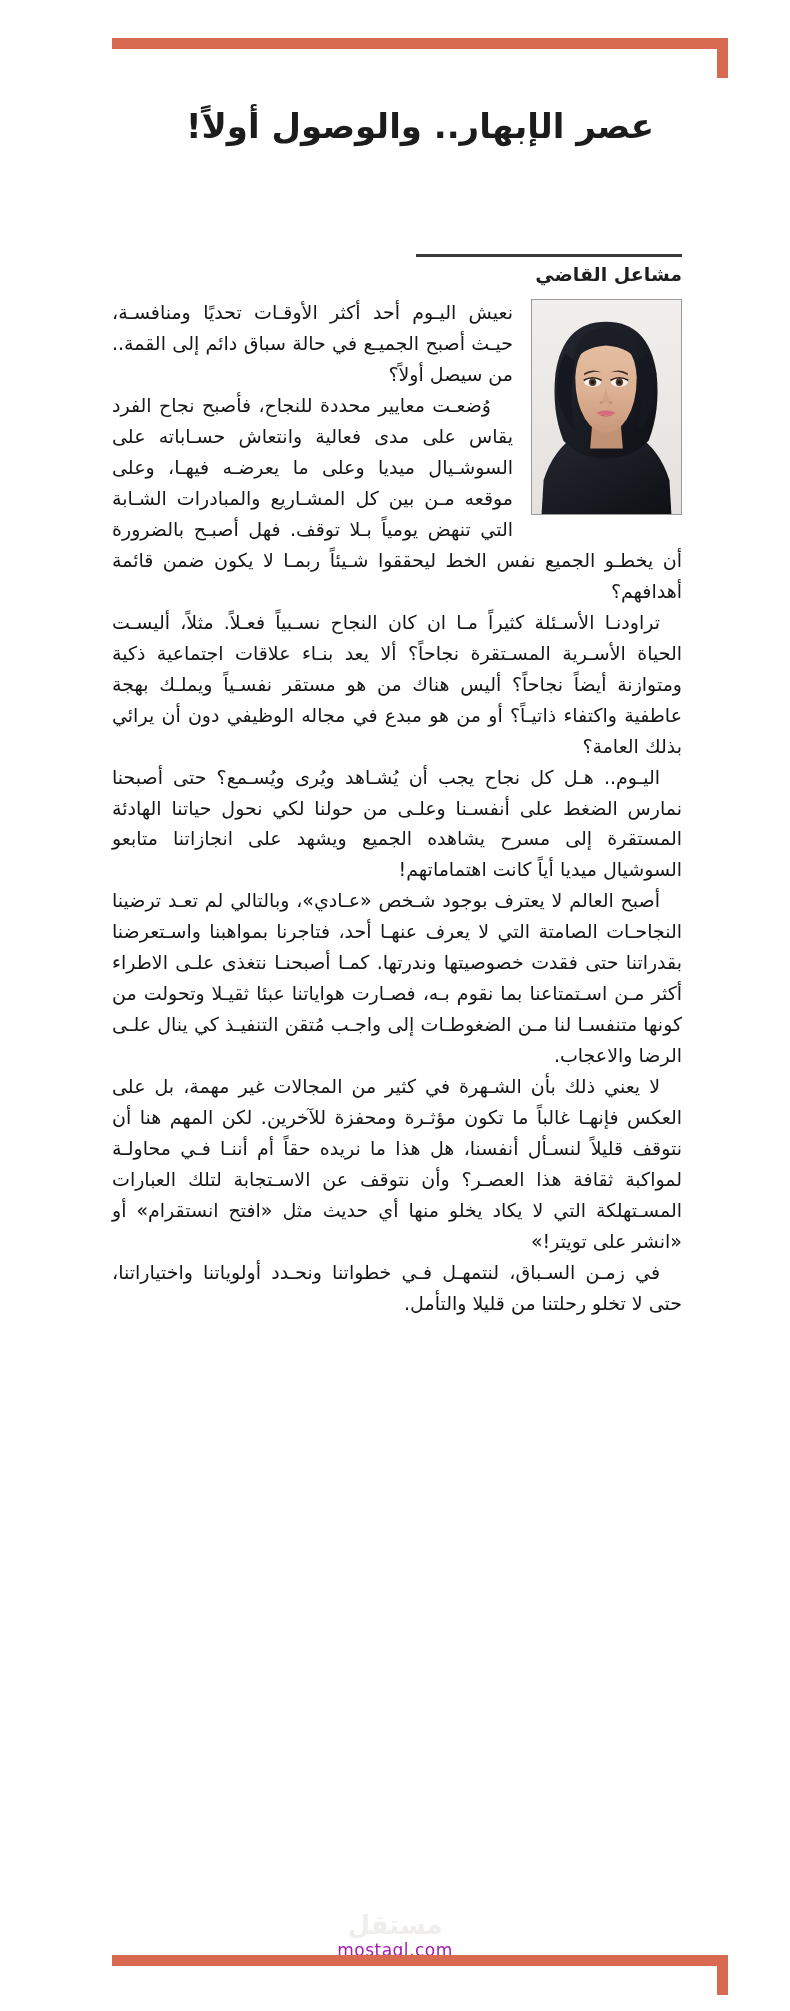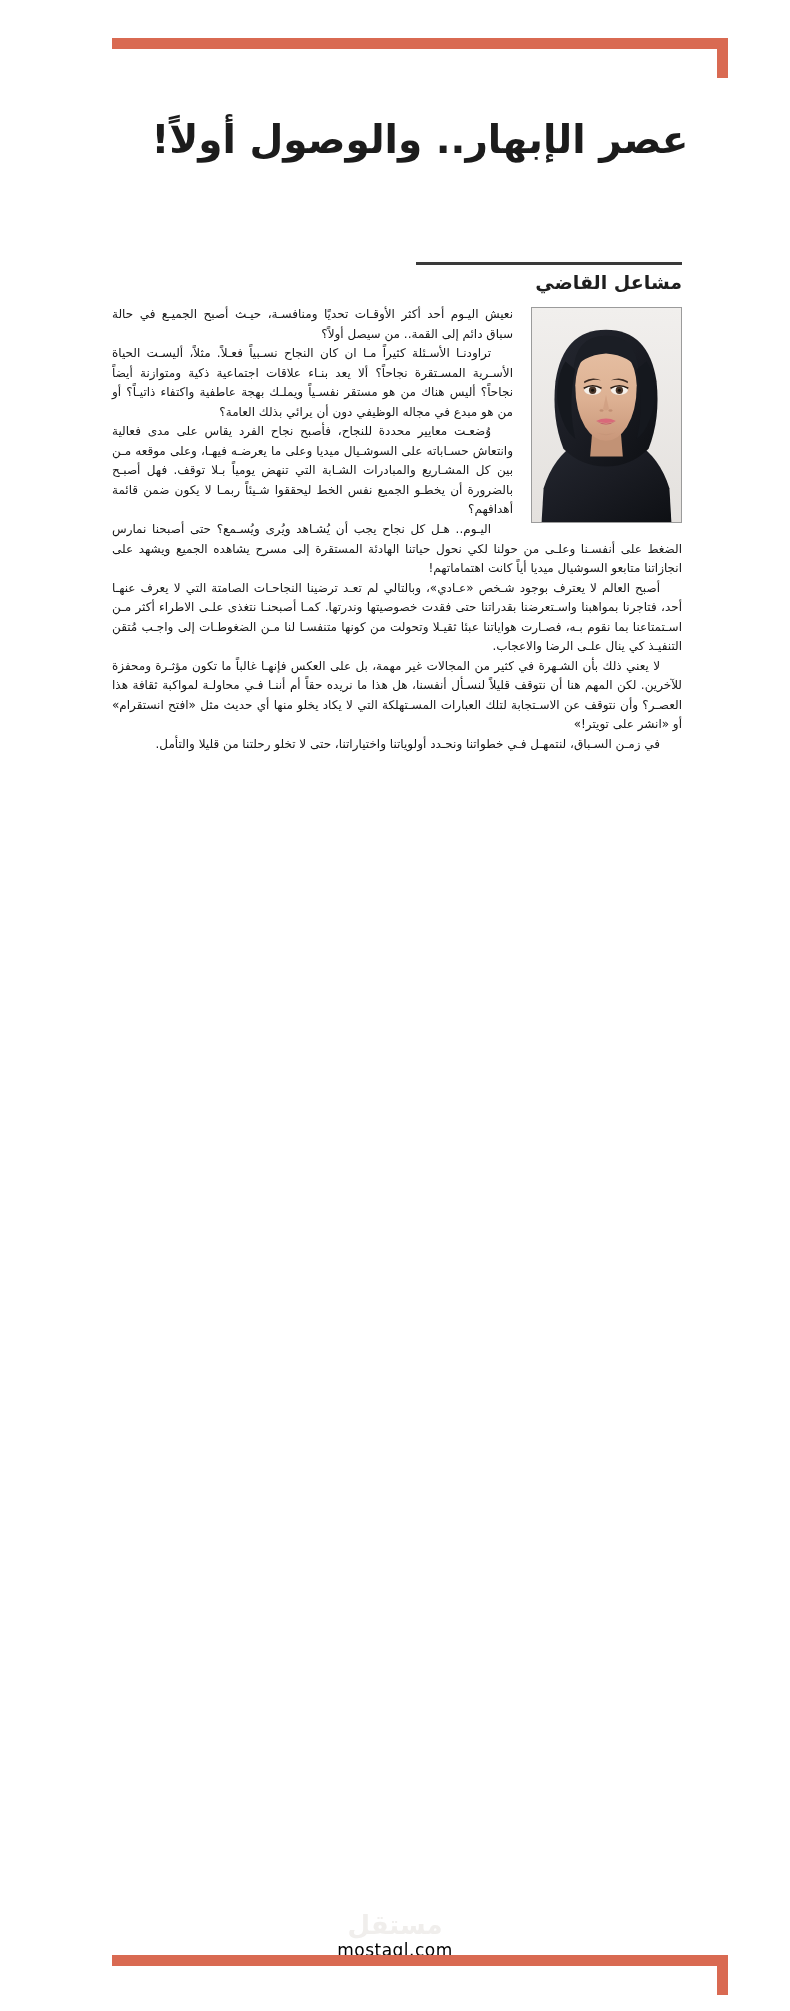--- a/index.html
+++ b/index.html
@@ -53,36 +53,36 @@
     position: absolute;
     right: 0; top: 0;
     width: 11px; height: 40px;
     background: var(--accent);
   }
 
   
   .headline {
     position: absolute;
     left: 112px;
-    top: 90px;
+    top: 82px;
     width: 616px;
     text-align: center;
-    font-size: 39px;
+    font-size: 34px;
     font-weight: bold;
     color: #1c1c1c;
     letter-spacing: -0.5px;
     line-height: 1.25;
     direction: rtl;
   }
 
   
   .article {
     position: absolute;
     left: 112px;
-    top: 262px;
+    top: 254px;
     width: 570px;
     direction: rtl;
   }
 
   .byline-rule {
     width: 266px;
     height: 3px;
     background: #3a3a3a;
     margin: 0 0 6px 0;
   }
@@ -101,21 +101,21 @@
     height: 216px;
     margin: 2px 0 8px 18px;
     border: 1px solid #9b9b9b;
     background: #eceae8;
     position: relative;
     overflow: hidden;
   }
   .portrait svg { display: block; width: 100%; height: 100%; }
 
   .body-text {
-    font-size: 12px;
+    font-size: 19px;
     line-height: 1.63;
     color: #161616;
     text-align: justify;
     text-justify: inter-word;
     margin: 0;
   }
   .body-text p {
     margin: 0;
     text-indent: 22px;
   }
@@ -133,21 +133,21 @@
   .watermark .mark-ar {
     font-size: 26px;
     font-weight: bold;
     color: #f0eeec;
     letter-spacing: 1px;
     line-height: 1;
     direction: rtl;
   }
   .watermark .mark-lat {
     font-size: 17px;
-    color: #000000;
+    color: #a21caf;
     letter-spacing: 0.5px;
     line-height: 1.5;
     direction: ltr;
   }
 </style>
 </head>
 <body>
 
 <div class="bracket-top">
   <div class="hbar"></div>
@@ -214,22 +214,22 @@
 
       <path d="M65 114 Q75 109 85 114 Q75 118 65 114 Z" fill="#d9697a"></path>
       <path d="M65 114 Q75 121 85 114 Q75 119.5 65 114 Z" fill="#c2536a"></path>
 
       <path d="M66 126 Q75 131 84 126 Q75 129 66 126 Z" fill="#c29275" opacity="0.5"></path>
     </svg>
   </div>
 
   <div class="body-text">
     <p class="first">نعيش اليـوم أحد أكثر الأوقـات تحديًا ومنافسـة، حيـث أصبح الجميـع في حالة سباق دائم إلى القمة.. من سيصل أولاً؟</p>
+    <p>وُضعـت معايير محددة للنجاح، فأصبح نجاح الفرد يقاس على مدى فعالية وانتعاش حسـاباته على السوشـيال ميديا وعلى ما يعرضـه فيهـا، وعلى موقعه مـن بين كل المشـاريع والمبادرات الشـابة التي تنهض يومياً بـلا توقف. فهل أصبـح بالضرورة أن يخطـو الجميع نفس الخط ليحققوا شـيئاً ربمـا لا يكون ضمن قائمة أهدافهم؟</p>
     <p>تراودنـا الأسـئلة كثيراً مـا ان كان النجاح نسـبياً فعـلاً. مثلاً، أليسـت الحياة الأسـرية المسـتقرة نجاحاً؟ ألا يعد بنـاء علاقات اجتماعية ذكية ومتوازنة أيضاً نجاحاً؟ أليس هناك من هو مستقر نفسـياً ويملـك بهجة عاطفية واكتفاء ذاتيـاً؟ أو من هو مبدع في مجاله الوظيفي دون أن يرائي بذلك العامة؟</p>
-    <p>وُضعـت معايير محددة للنجاح، فأصبح نجاح الفرد يقاس على مدى فعالية وانتعاش حسـاباته على السوشـيال ميديا وعلى ما يعرضـه فيهـا، وعلى موقعه مـن بين كل المشـاريع والمبادرات الشـابة التي تنهض يومياً بـلا توقف. فهل أصبـح بالضرورة أن يخطـو الجميع نفس الخط ليحققوا شـيئاً ربمـا لا يكون ضمن قائمة أهدافهم؟</p>
     <p>اليـوم.. هـل كل نجاح يجب أن يُشـاهد ويُرى ويُسـمع؟ حتى أصبحنا نمارس الضغط على أنفسـنا وعلـى من حولنا لكي نحول حياتنا الهادئة المستقرة إلى مسرح يشاهده الجميع ويشهد على انجازاتنا متابعو السوشيال ميديا أياً كانت اهتماماتهم!</p>
     <p>أصبح العالم لا يعترف بوجود شـخص «عـادي»، وبالتالي لم تعـد ترضينا النجاحـات الصامتة التي لا يعرف عنهـا أحد، فتاجرنا بمواهبنا واسـتعرضنا بقدراتنا حتى فقدت خصوصيتها وندرتها. كمـا أصبحنـا نتغذى علـى الاطراء أكثر مـن اسـتمتاعنا بما نقوم بـه، فصـارت هواياتنا عبئا ثقيـلا وتحولت من كونها متنفسـا لنا مـن الضغوطـات إلى واجـب مُتقن التنفيـذ كي ينال علـى الرضا والاعجاب.</p>
     <p>لا يعني ذلك بأن الشـهرة في كثير من المجالات غير مهمة، بل على العكس فإنهـا غالباً ما تكون مؤثـرة ومحفزة للآخرين. لكن المهم هنا أن نتوقف قليلاً لنسـأل أنفسنا، هل هذا ما نريده حقاً أم أننـا فـي محاولـة لمواكبة ثقافة هذا العصـر؟ وأن نتوقف عن الاسـتجابة لتلك العبارات المسـتهلكة التي لا يكاد يخلو منها أي حديث مثل «افتح انستقرام» أو «انشر على تويتر!»</p>
     <p>في زمـن السـباق، لنتمهـل فـي خطواتنا ونحـدد أولوياتنا واختياراتنا، حتى لا تخلو رحلتنا من قليلا والتأمل.</p>
   </div>
 
 </div>
 
 <div class="watermark">
   <div class="mark-ar">مستقل</div>

